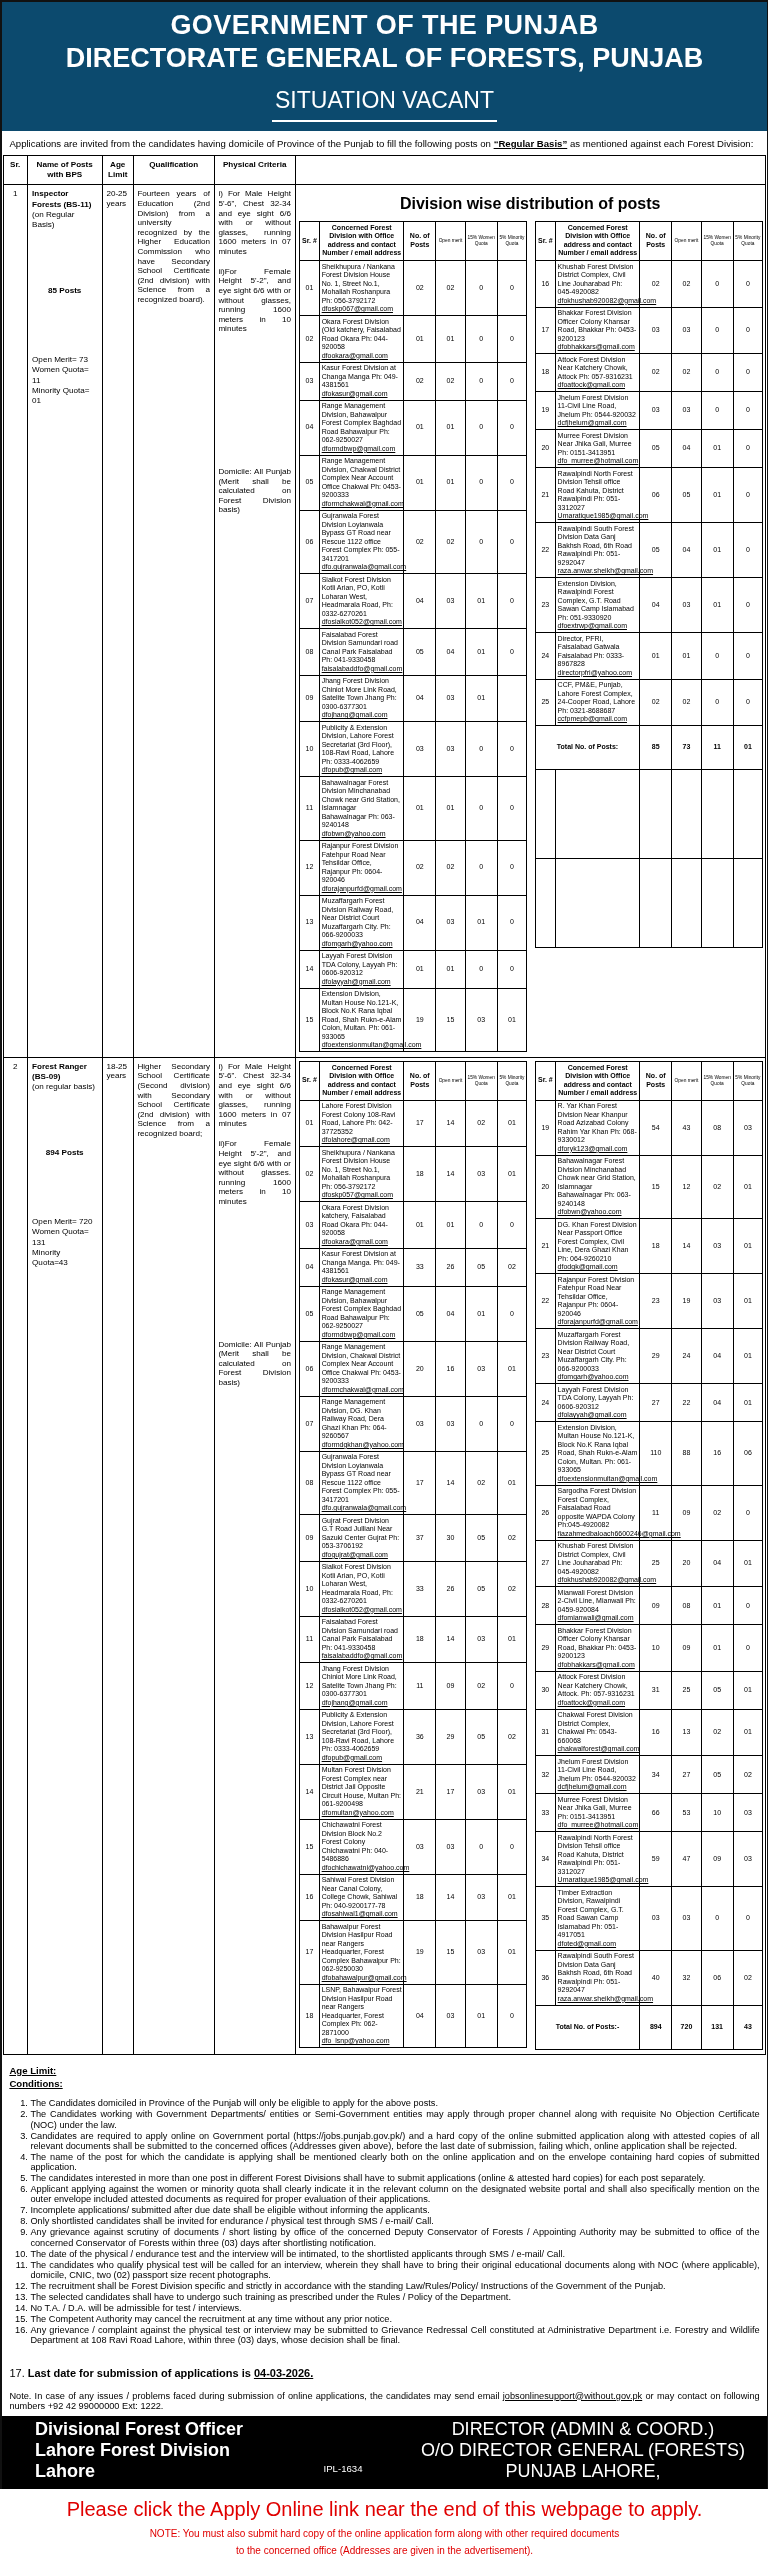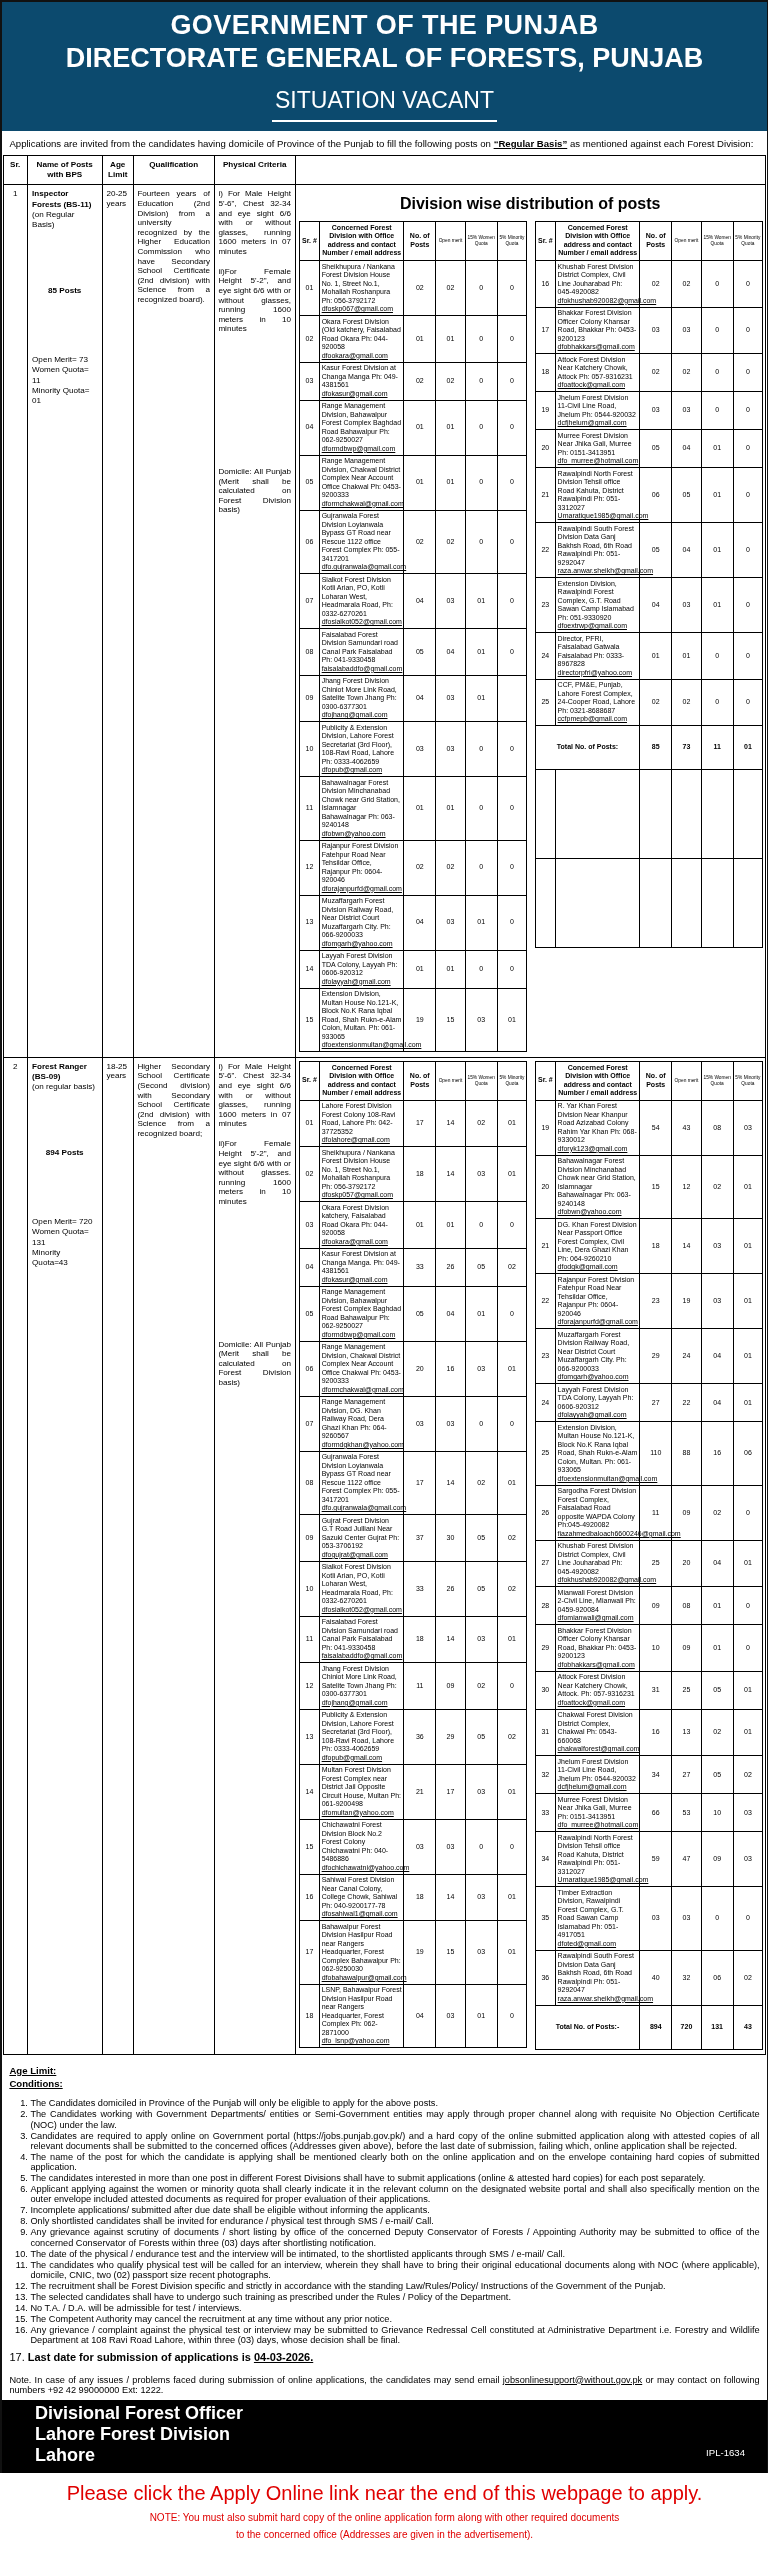--- a/index.html
+++ b/index.html
@@ -35,21 +35,21 @@
   table.d td.addr { text-align: left; padding: 1.5px 1.5px; vertical-align: top; }
   table.d td.addr .em { text-decoration: underline; }
   table.d tr.total td { font-weight: bold; height: 44px; }
   table.d tr.blank td { height: 89px; }
 
   .notes { padding: 7.4px 7.4px 4.4px; font-size: 9.2px; line-height: 10.3px; }
   .notes h4 { font-size: 9.6px; font-weight: bold; text-decoration: underline; margin: 3px 0 1.5px; }
   .notes .indent { padding-left: 21px; }
   .notes ol { padding-left: 21px; margin-top: 9px; }
   .notes ol li { margin-bottom: 0.7px; text-align: justify; }
-  .notes .last { font-size: 11px; margin-top: 7px; }
+  .notes .last { font-size: 11px; margin-top: 23px; }
   .notes .last b { font-size: 11px; }
   .notes .u { text-decoration: underline; font-weight: bold; }
   .notes .note { margin-top: 12px; text-align: justify; }
   .footer-black { background: #000; color: #fff; display: flex; justify-content: space-between; align-items: flex-end; padding: 3px 22px 6px 33px; font-size: 18px; line-height: 21.4px; }
   .footer-black .left { text-align: left; font-weight: bold; }
   .footer-black .mid { font-size: 9.6px; align-self: flex-end; padding-bottom: 3px; margin-left: 22px; }
   .footer-black .right { text-align: center; }
   .cta { text-align: center; color: #e00000; padding: 7.4px 0 4.4px; }
   .cta .big { font-size: 20px; line-height: 27px; }
   .cta .small { font-size: 10px; line-height: 16.3px; margin-top: 3px; }
@@ -769,20 +769,25 @@
     </div>
   </div>
 
   <div class="footer-black">
     <div class="left">
       <div>Divisional Forest Officer</div>
       <div>Lahore Forest Division</div>
       <div>Lahore</div>
     </div>
     <div class="mid">IPL-1634</div>
+    <div class="right">
+      <div>DIRECTOR (ADMIN &amp; COORD.)</div>
+      <div>O/O DIRECTOR GENERAL (FORESTS)</div>
+      <div>PUNJAB LAHORE,</div>
+    </div>
   </div>
 </div>
 
 <div class="cta">
   <div class="big">Please click the Apply Online link near the end of this webpage to apply.</div>
   <div class="small">
     <div>NOTE: You must also submit hard copy of the online application form along with other required documents</div>
     <div>to the concerned office (Addresses are given in the advertisement).</div>
   </div>
 </div>

